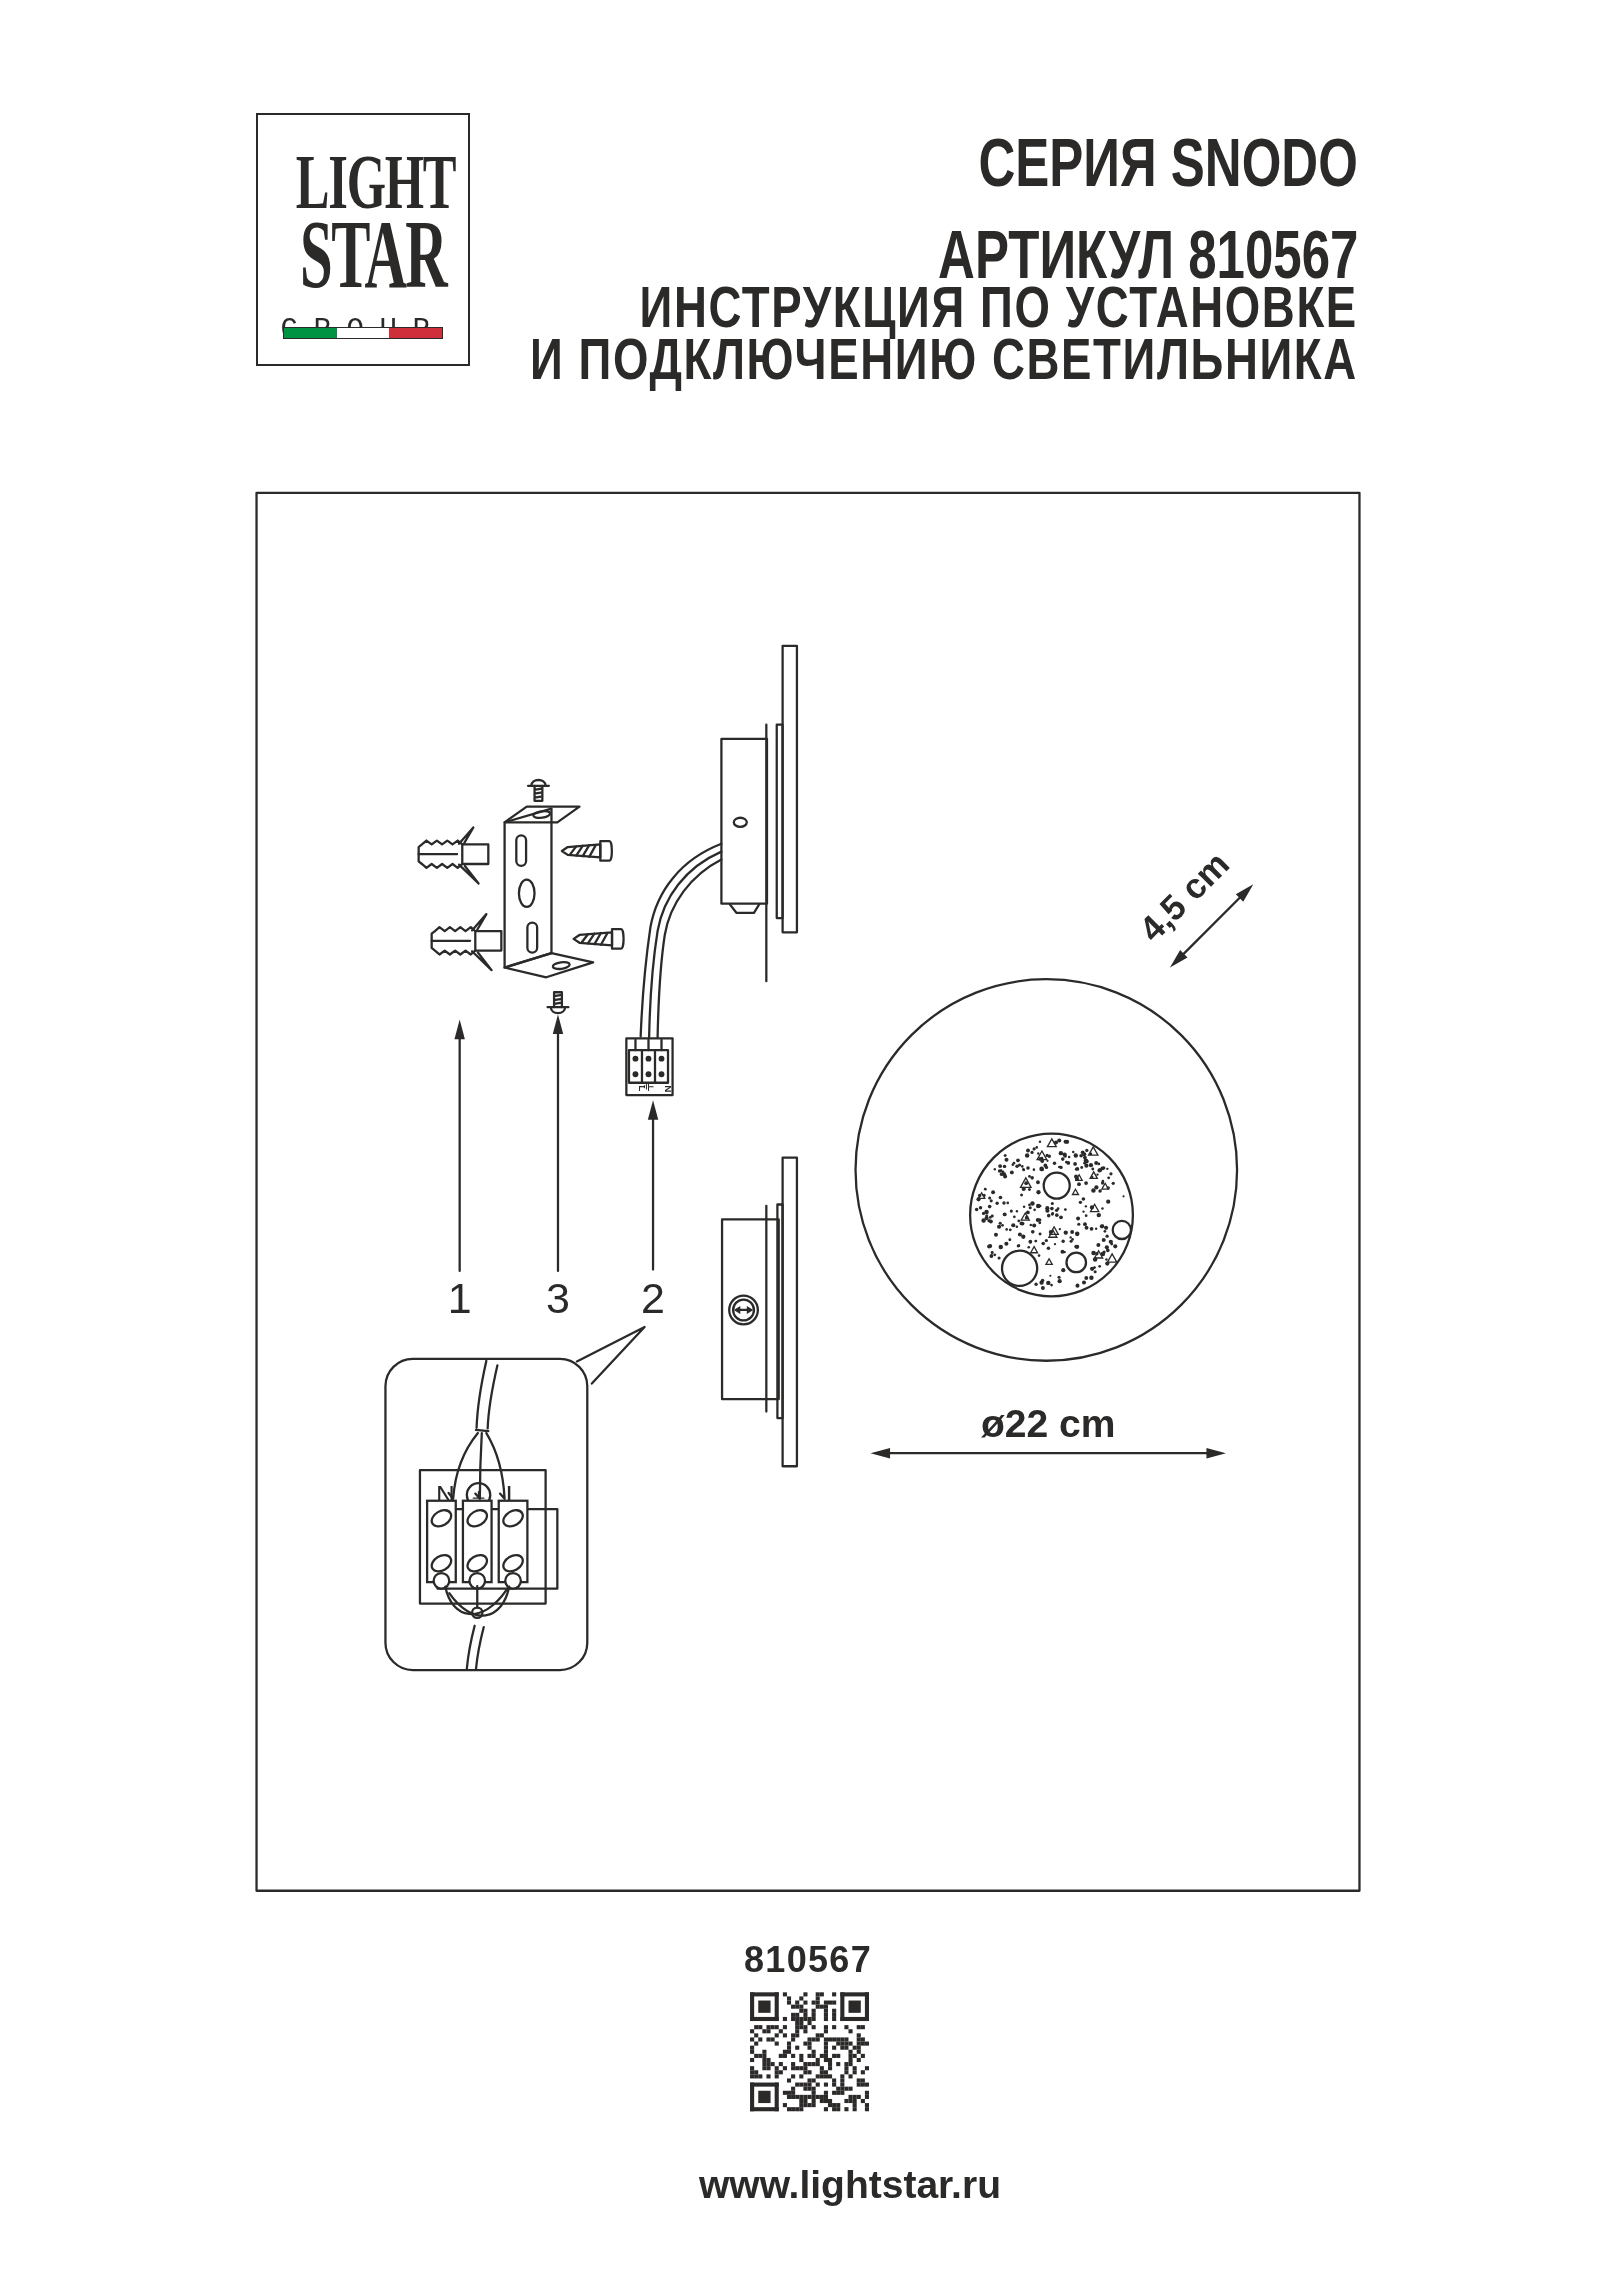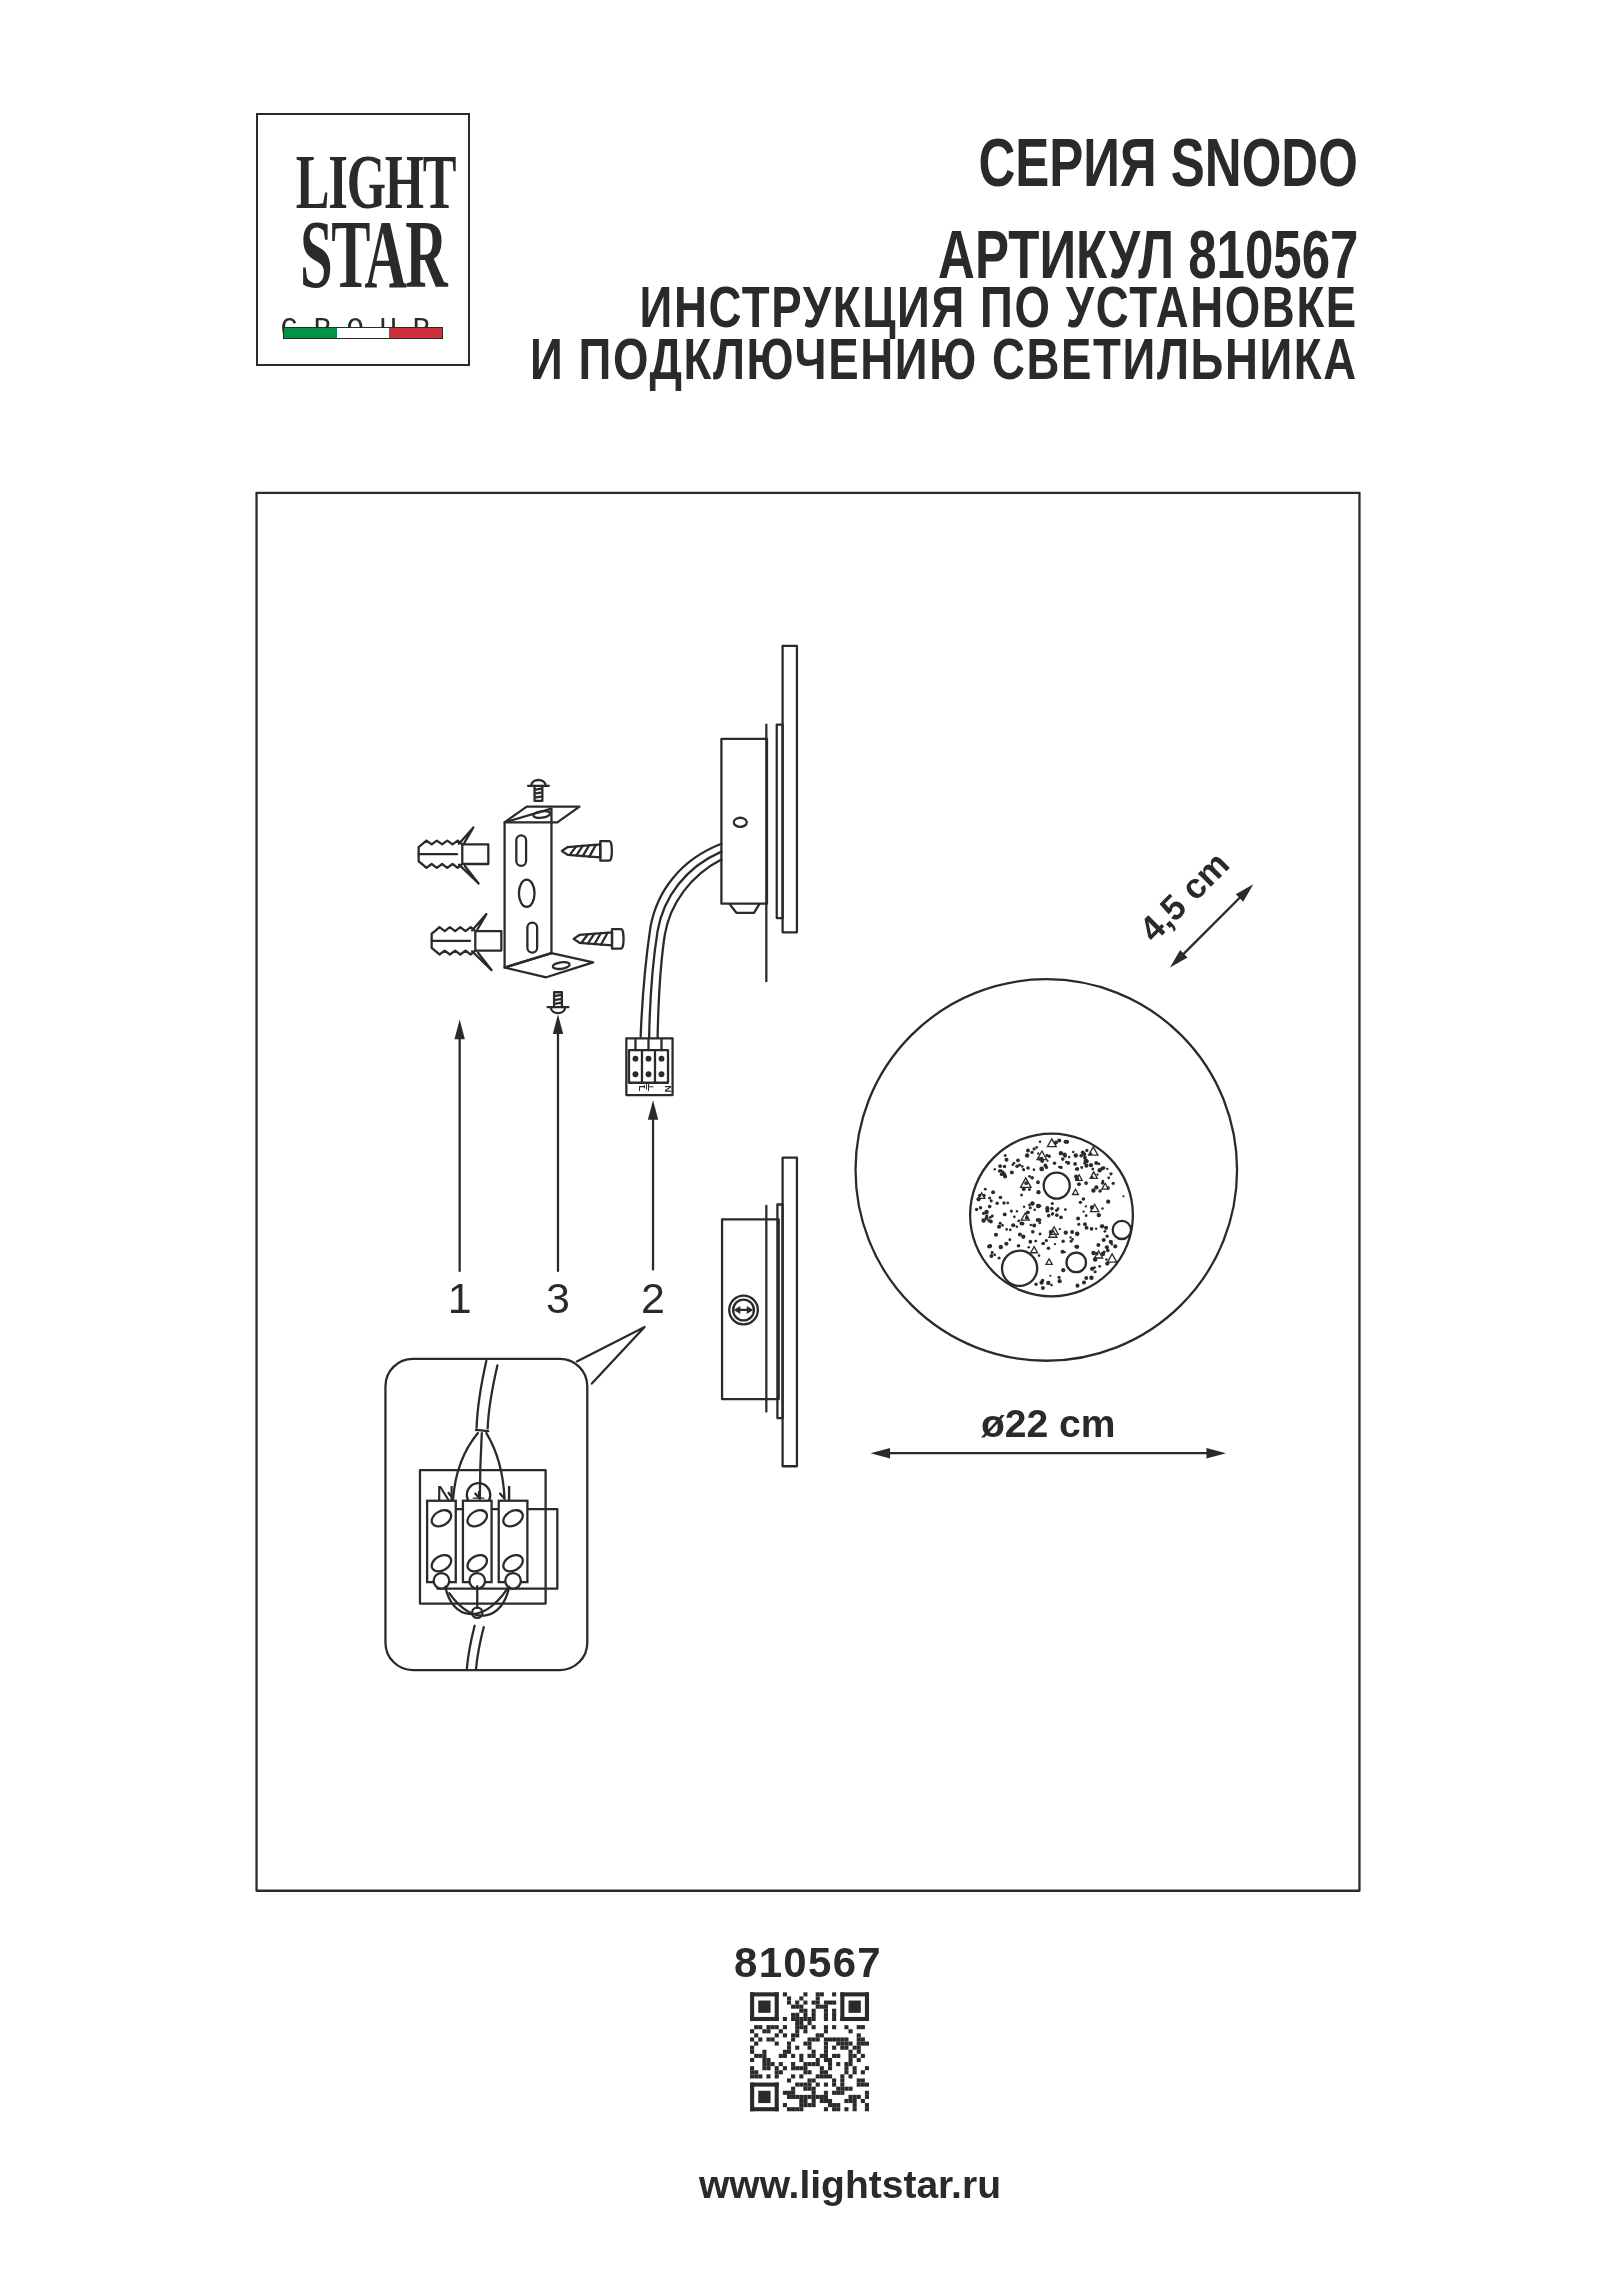--- a/index.html
+++ b/index.html
@@ -13,21 +13,21 @@
   #logo-group{position:absolute;left:0;width:100%;top:174px;text-align:center;font-family:Liberation Mono, monospace;font-weight:400;font-size:29px;letter-spacing:15.6px;margin-right:-15.6px;line-height:1;margin-top:27px;}
   #flag{position:absolute;left:50%;transform:translateX(-50%);top:212px;width:158px;height:10.4px;border:1.3px solid #2b2a29;display:flex;}
   #flag span{flex:1;height:100%;}
   
   .hline{position:absolute;right:258px;line-height:1;font-weight:700;white-space:nowrap;transform-origin:100% 50%;}
   #h-series{top:128px;font-size:68px;transform:scaleX(.75);}
   #h-article{top:220px;font-size:68px;transform:scaleX(.75);}
   #h-i1{top:279px;font-size:57px;letter-spacing:2px;transform:scaleX(.80);}
   #h-i2{top:331px;font-size:57px;letter-spacing:2px;transform:scaleX(.80);}
   
-  #code{left:0;top:1939px;width:1616px;text-align:center;font-size:42px;font-weight:700;letter-spacing:1.3px;}
+  #code{left:0;top:1939px;width:1616px;text-align:center;font-size:36px;font-weight:700;letter-spacing:1.3px;}
   #url{left:0;top:2163px;width:1616px;text-align:center;font-size:39px;font-weight:700;padding-left:42px;}
   
   #diagram{position:absolute;left:0;top:0;}
   .ln{fill:none;stroke:#2b2a29;stroke-width:3.5;stroke-linecap:round;stroke-linejoin:round;}
   .lnf{fill:#fff;stroke:#2b2a29;stroke-width:3.5;}
   .ink{fill:#2b2a29;stroke:none;}
   text{fill:#2b2a29;font-family:"Liberation Sans",sans-serif;}
 </style>
 </head>
 <body>

